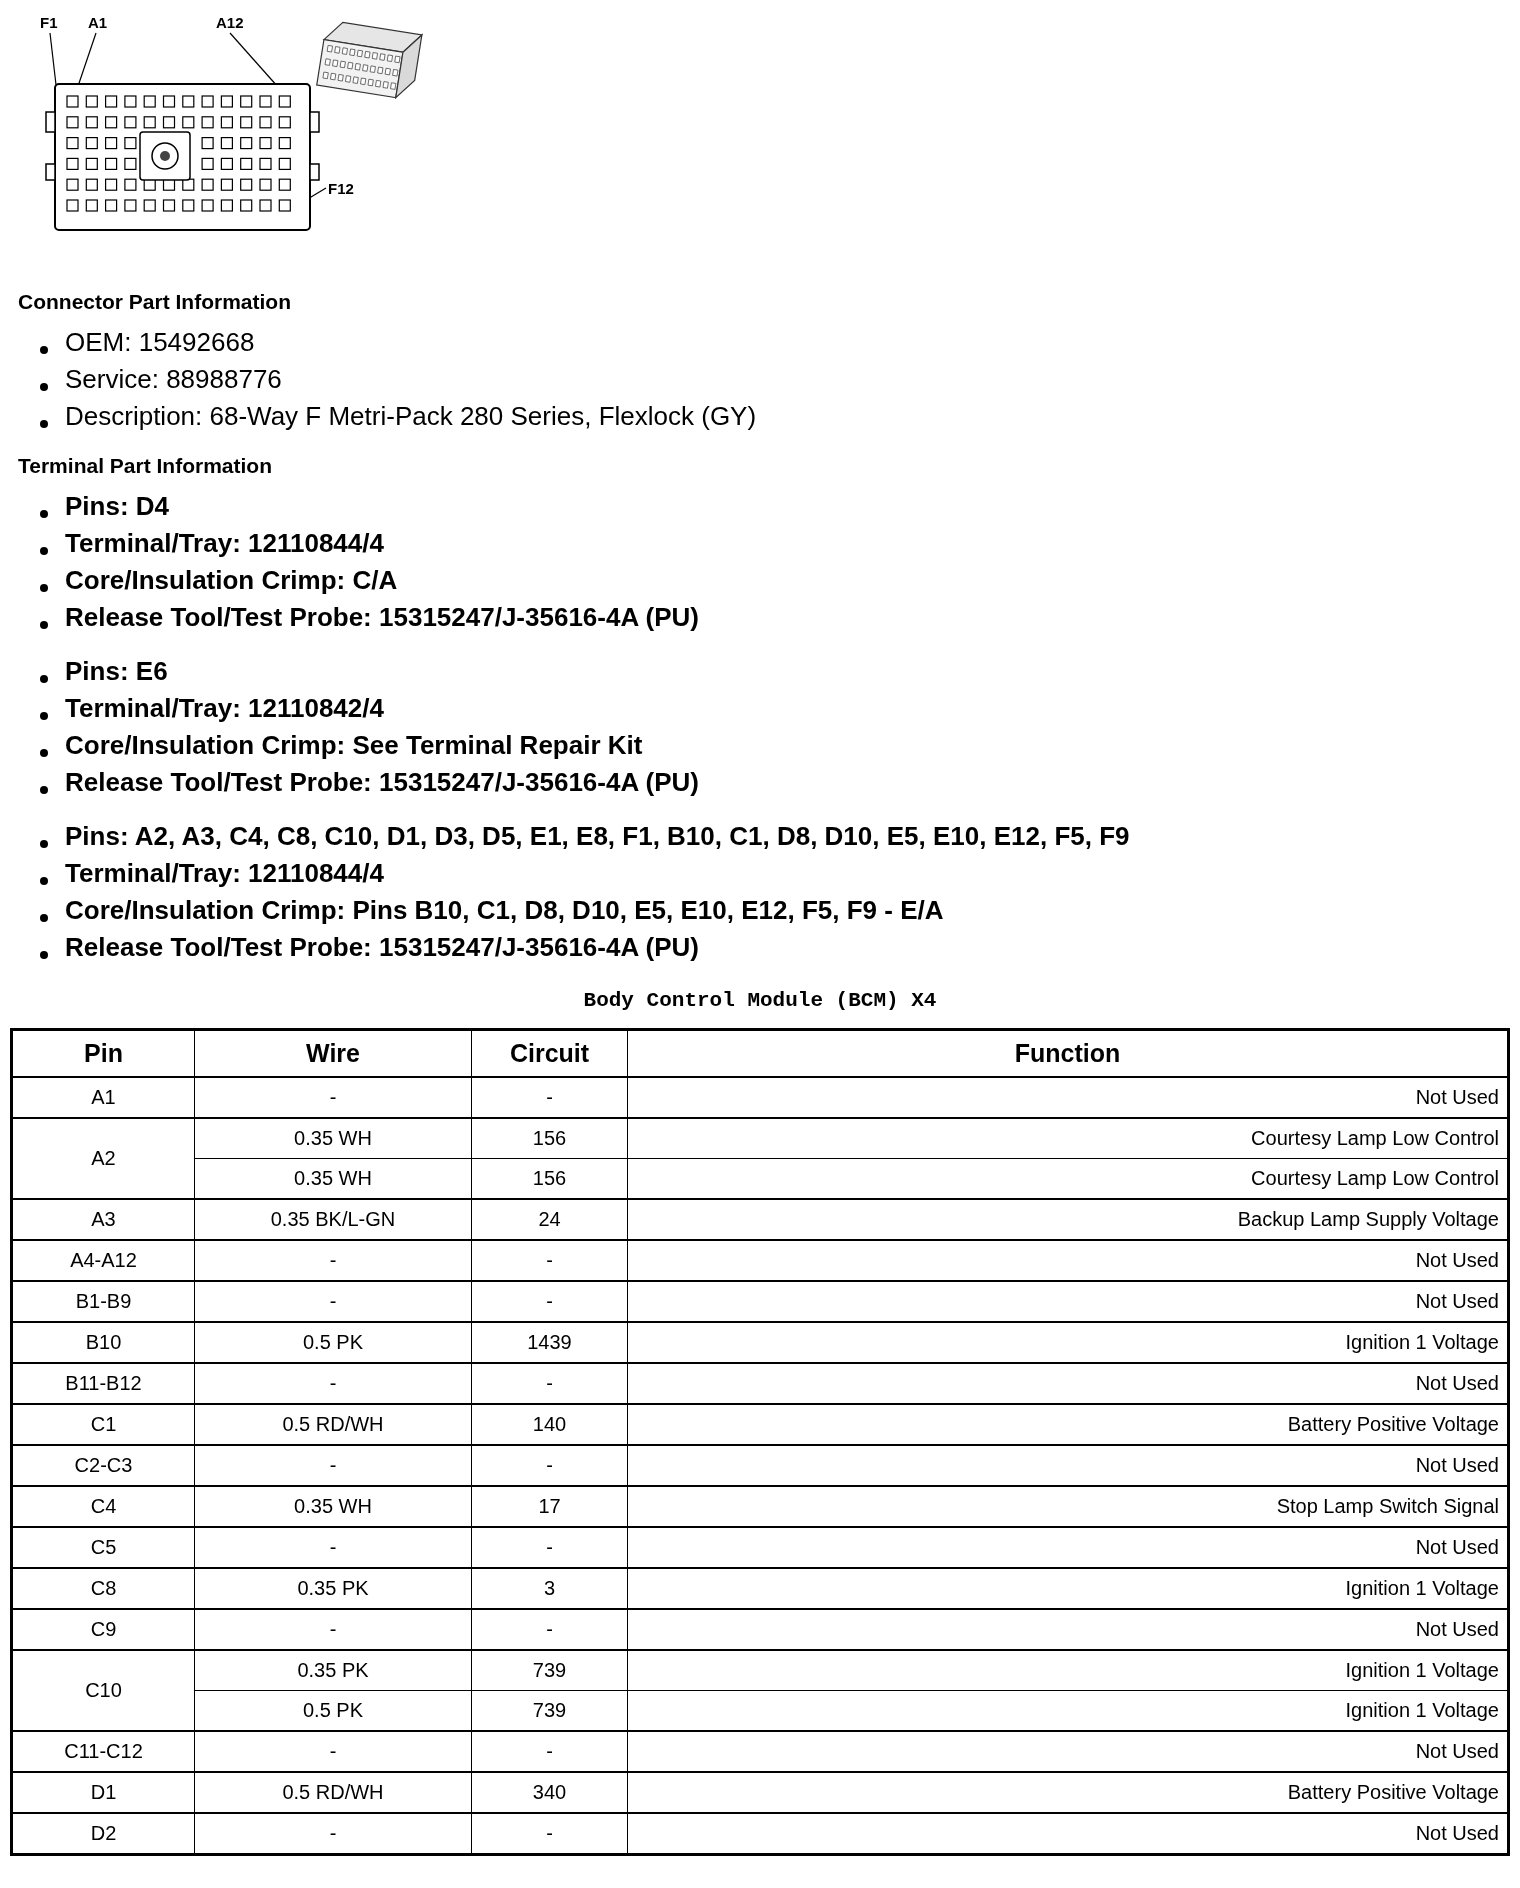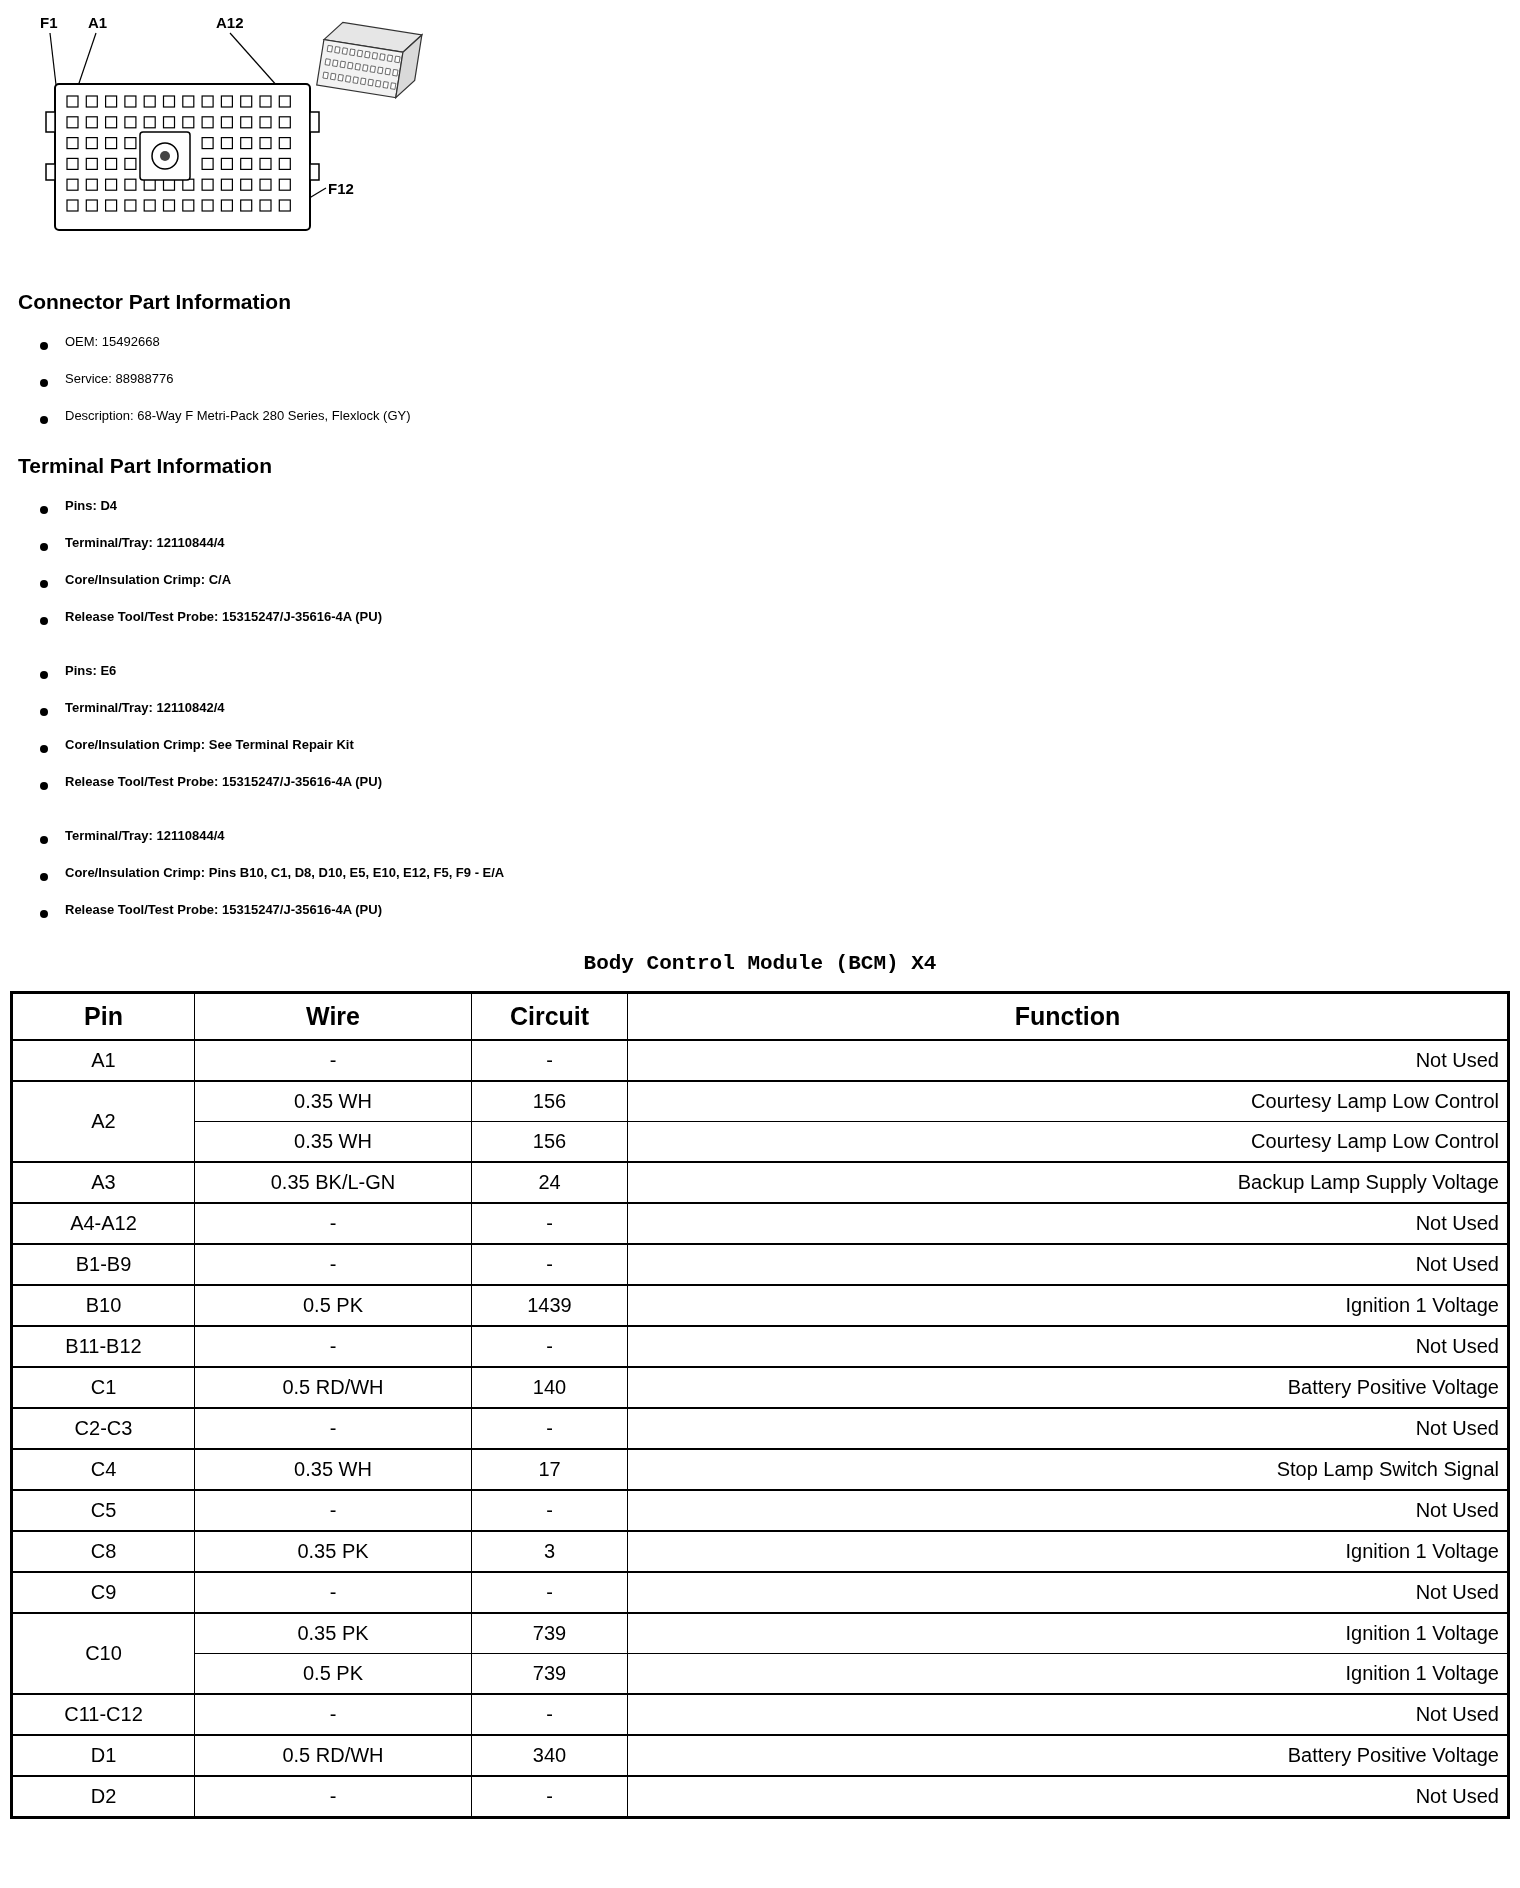--- a/index.html
+++ b/index.html
@@ -2,21 +2,21 @@
 <html><head>
 <meta charset="utf-8">
 <style>
   * { box-sizing: border-box; }
   html, body { margin: 0; padding: 0; background: #fff; }
   body { width: 1520px; font-family: "Liberation Sans", sans-serif; color: #000; }
   .page { padding: 8px 10px 12px; }
 
   .section-heading { font-size: 21px; font-weight: bold; margin: 26px 0 16px 8px; }
   .bullet-list { margin: 0; }
-  .bullet-item { display: flex; align-items: center; margin: 0 0 13px 30px; font-size: 13px; line-height: 24px; }
+  .bullet-item { display: flex; align-items: flex-end; margin: 0 0 13px 30px; font-size: 26px; line-height: 24px; }
   .bullet { width: 8px; height: 8px; border-radius: 50%; background: #000; margin: 8px 17px 0 0; flex: none; }
   .bullet-group { margin: 0 0 30px 0; font-weight: bold; }
 
   .table-title { text-align: center; font-size: 21px; font-weight: bold; margin: 16px 0 16px; font-family: Liberation Mono, monospace; }
 
   table.pinout { border-collapse: collapse; width: 1500px; table-layout: fixed; border: 3px solid #000; }
   .pinout th, .pinout td { border: 1px solid #000; font-size: 20px; padding: 8px 8px; text-align: center; vertical-align: middle; }
   .pinout th { font-weight: bold; font-size: 25px; }
   .pinout thead th { border-bottom-width: 2px; }
   .pinout tr.group-start td { border-top-width: 2px; }
@@ -210,20 +210,24 @@
           <span>Core/Insulation Crimp: See Terminal Repair Kit</span>
         </div>
         <div class="bullet-item">
           <span class="bullet"></span>
           <span>Release Tool/Test Probe: 15315247/J-35616-4A (PU)</span>
         </div>
       </div>
       <div class="bullet-group">
         <div class="bullet-item">
           <span class="bullet"></span>
+          <span>Pins: A2, A3, C4, C8, C10, D1, D3, D5, E1, E8, F1, B10, C1, D8, D10, E5, E10, E12, F5, F9</span>
+        </div>
+        <div class="bullet-item">
+          <span class="bullet"></span>
           <span>Terminal/Tray: 12110844/4</span>
         </div>
         <div class="bullet-item">
           <span class="bullet"></span>
           <span>Core/Insulation Crimp: Pins B10, C1, D8, D10, E5, E10, E12, F5, F9 - E/A</span>
         </div>
         <div class="bullet-item">
           <span class="bullet"></span>
           <span>Release Tool/Test Probe: 15315247/J-35616-4A (PU)</span>
         </div>

